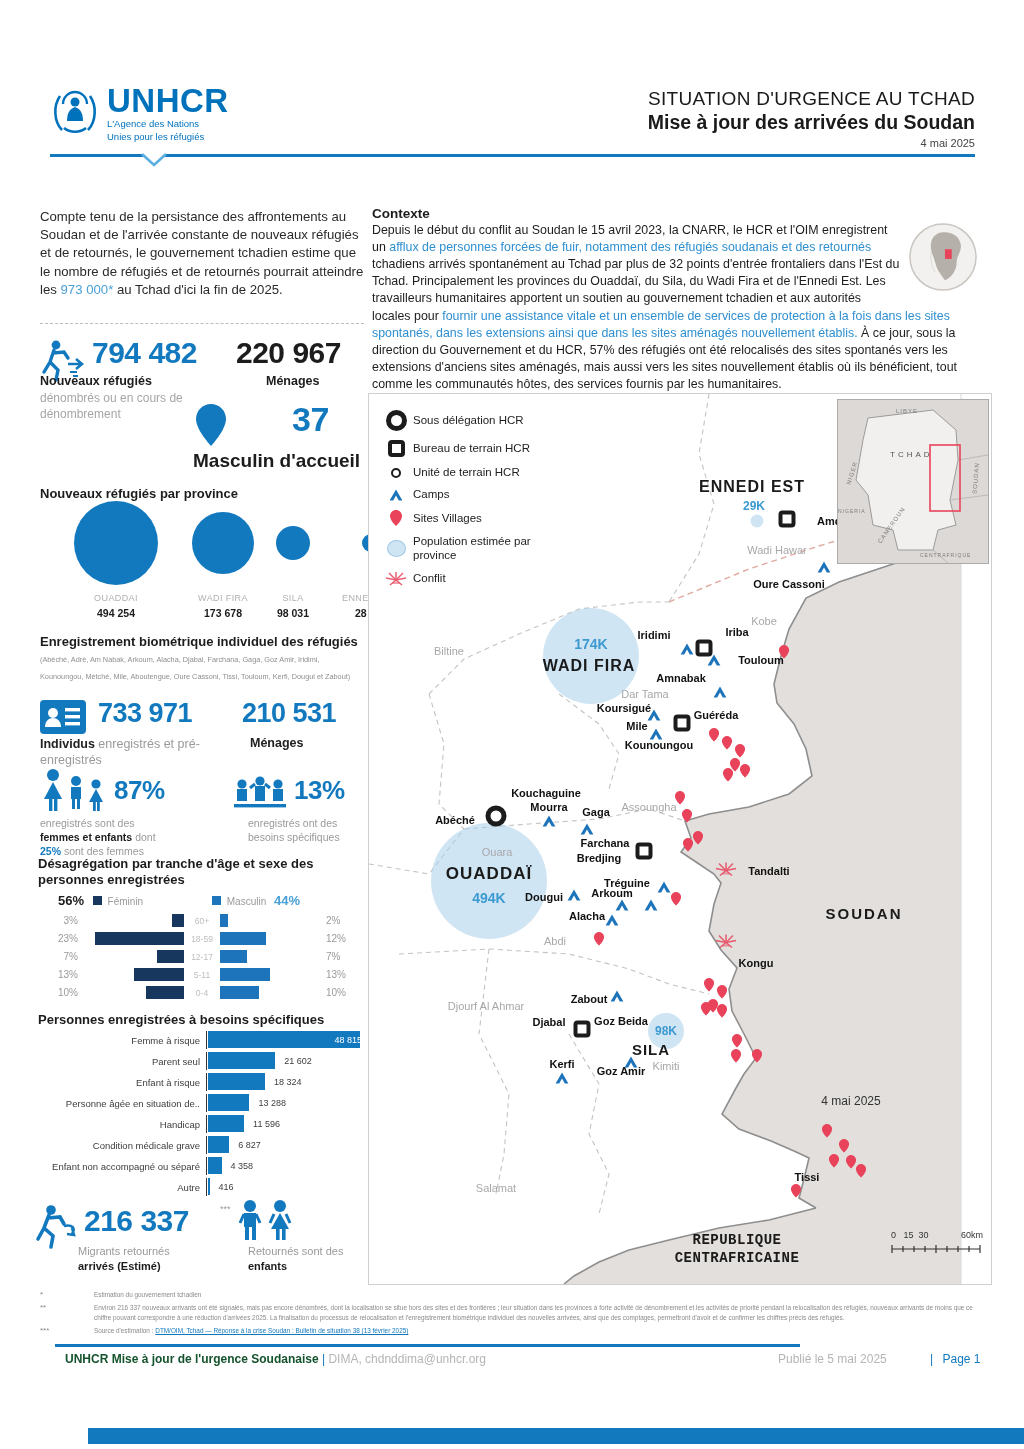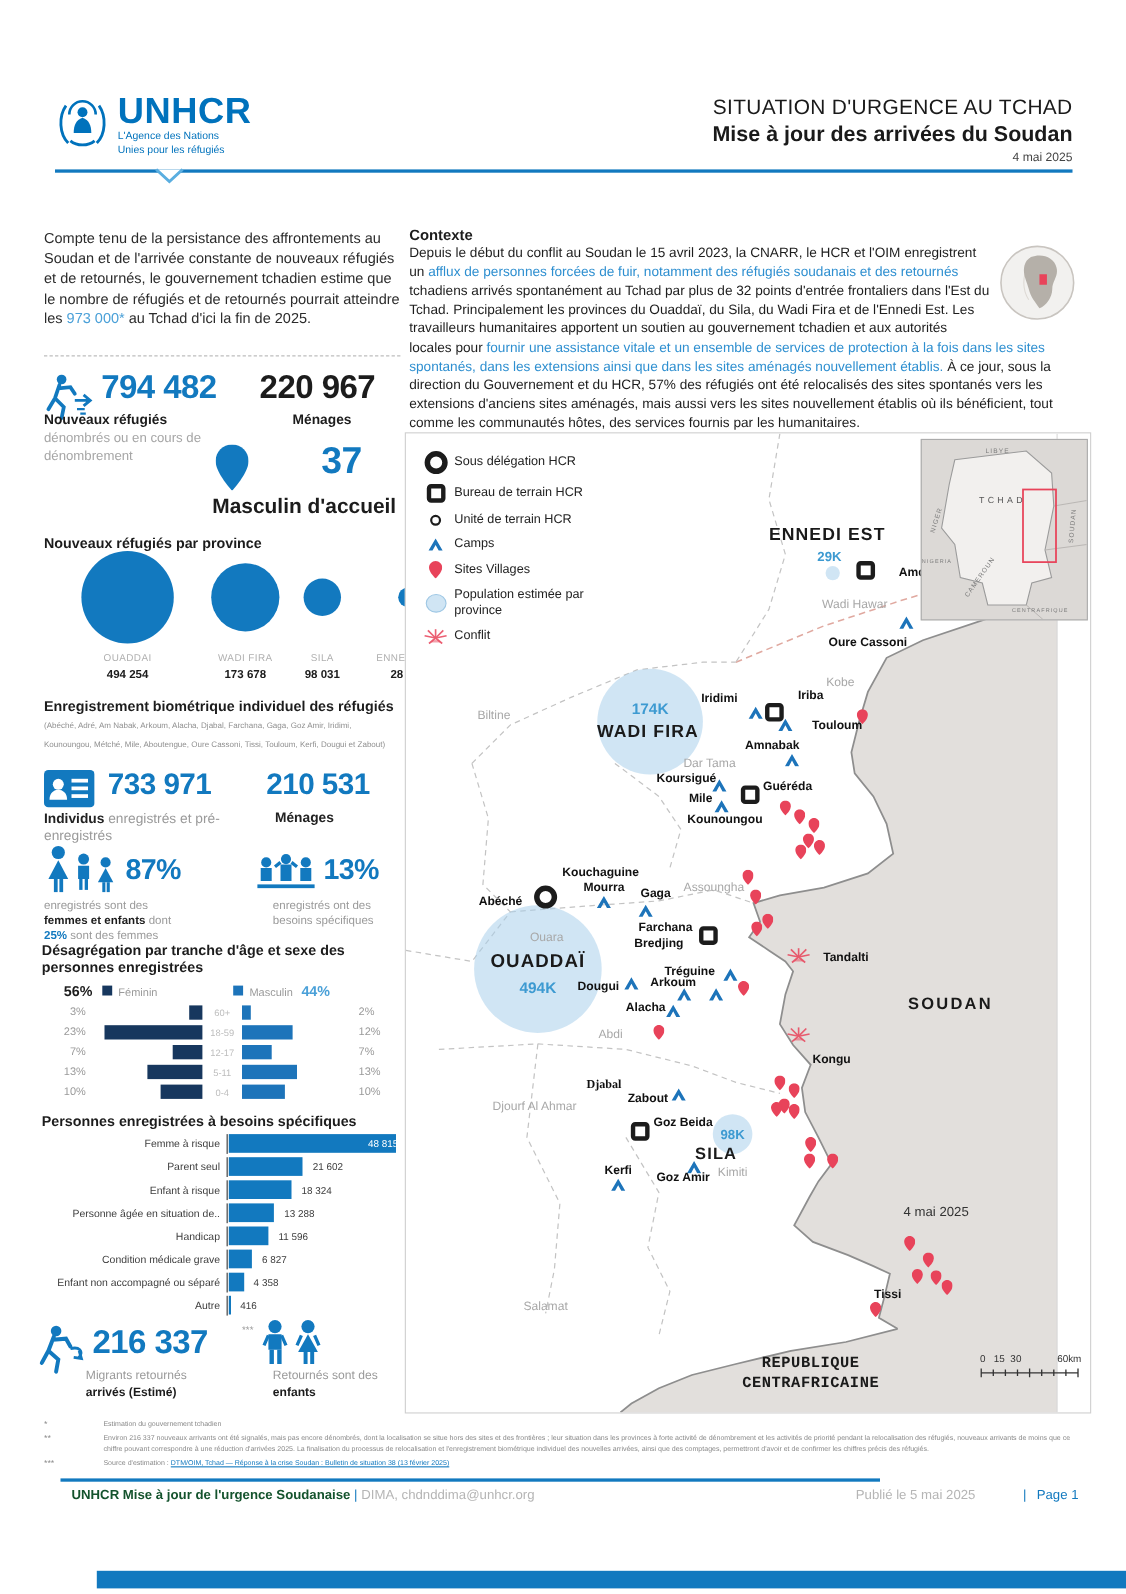--- a/index.html
+++ b/index.html
@@ -492,39 +492,39 @@
             <path d="M7 0.5 L13.4 11.5 H9.8 L7 6.4 L4.2 11.5 H0.6 Z" fill="#1D74BA"></path>
           </svg></div>
         <div class="mkr" style="left: 262px; top: 669px; z-index: 3; transform: translate(-50%, -50%);"><svg width="14" height="12" viewBox="0 0 14 12">
             <path d="M7 0.5 L13.4 11.5 H9.8 L7 6.4 L4.2 11.5 H0.6 Z" fill="#1D74BA"></path>
           </svg></div>
         <div class="mkr lab-place" style="left: 448px; top: 127px; z-index: 2; transform: translate(0px, -50%);">Amdjarass</div>
         <div class="mkr lab-place" style="left: 420px; top: 190px; z-index: 2; transform: translate(-50%, -50%);">Oure Cassoni</div>
         <div class="mkr lab-place" style="left: 285px; top: 241px; z-index: 2; transform: translate(-50%, -50%);">Iridimi</div>
         <div class="mkr lab-place" style="left: 368px; top: 238px; z-index: 2; transform: translate(-50%, -50%);">Iriba</div>
         <div class="mkr lab-place" style="left: 392px; top: 266px; z-index: 2; transform: translate(-50%, -50%);">Touloum</div>
-        <div class="mkr lab-place" style="left: 333px; top: 284px; z-index: 2; transform: translate(-50%, -50%);">Amnabak</div>
+        <div class="mkr lab-place" style="left: 312px; top: 284px; z-index: 2; transform: translate(-50%, -50%);">Amnabak</div>
         <div class="mkr lab-place" style="left: 255px; top: 314px; z-index: 2; transform: translate(-50%, -50%);">Koursigué</div>
         <div class="mkr lab-place" style="left: 268px; top: 332px; z-index: 2; transform: translate(-50%, -50%);">Mile</div>
         <div class="mkr lab-place" style="left: 347px; top: 321px; z-index: 2; transform: translate(-50%, -50%);">Guéréda</div>
         <div class="mkr lab-place" style="left: 290px; top: 351px; z-index: 2; transform: translate(-50%, -50%);">Kounoungou</div>
         <div class="mkr lab-place" style="left: 177px; top: 399px; z-index: 2; transform: translate(-50%, -50%);">Kouchaguine</div>
         <div class="mkr lab-place" style="left: 180px; top: 413px; z-index: 2; transform: translate(-50%, -50%);">Mourra</div>
         <div class="mkr lab-place" style="left: 227px; top: 418px; z-index: 2; transform: translate(-50%, -50%);">Gaga</div>
         <div class="mkr lab-place" style="left: 86px; top: 426px; z-index: 2; transform: translate(-50%, -50%);">Abéché</div>
         <div class="mkr lab-place" style="left: 236px; top: 449px; z-index: 2; transform: translate(-50%, -50%);">Farchana</div>
         <div class="mkr lab-place" style="left: 230px; top: 464px; z-index: 2; transform: translate(-50%, -50%);">Bredjing</div>
         <div class="mkr lab-place" style="left: 258px; top: 489px; z-index: 2; transform: translate(-50%, -50%);">Tréguine</div>
         <div class="mkr lab-place" style="left: 243px; top: 499px; z-index: 2; transform: translate(-50%, -50%);">Arkoum</div>
         <div class="mkr lab-place" style="left: 175px; top: 503px; z-index: 2; transform: translate(-50%, -50%);">Dougui</div>
         <div class="mkr lab-place" style="left: 400px; top: 477px; z-index: 2; transform: translate(-50%, -50%);">Tandalti</div>
         <div class="mkr lab-place" style="left: 218px; top: 522px; z-index: 2; transform: translate(-50%, -50%);">Alacha</div>
         <div class="mkr lab-place" style="left: 387px; top: 569px; z-index: 2; transform: translate(-50%, -50%);">Kongu</div>
         <div class="mkr lab-place" style="left: 220px; top: 605px; z-index: 2; transform: translate(-50%, -50%);">Zabout</div>
-        <div class="mkr lab-place" style="left: 180px; top: 592px; z-index: 2; transform: translate(-50%, -50%); font-family: Liberation Serif, serif;">Djabal</div>
+        <div class="mkr lab-place" style="left: 180px; top: 628px; z-index: 2; transform: translate(-50%, -50%);">Djabal</div>
         <div class="mkr lab-place" style="left: 252px; top: 627px; z-index: 2; transform: translate(-50%, -50%);">Goz Beida</div>
         <div class="mkr lab-place" style="left: 193px; top: 670px; z-index: 2; transform: translate(-50%, -50%);">Kerfi</div>
         <div class="mkr lab-place" style="left: 252px; top: 677px; z-index: 2; transform: translate(-50%, -50%);">Goz Amir</div>
         <div class="mkr lab-place" style="left: 438px; top: 783px; z-index: 2; transform: translate(-50%, -50%);">Tissi</div>
         <div class="mkr" style="left: 345px; top: 343px; z-index: 3; transform: translate(-50%, -50%);"><svg width="10.2" height="13.6" viewBox="0 0 12 16">
             <path d="M6 0 C2.7 0 0 2.7 0 6 C0 10.5 6 16 6 16 C6 16 12 10.5 12 6 C12 2.7 9.3 0 6 0 Z" fill="#E8435A"></path>
           </svg></div>
         <div class="mkr" style="left: 358px; top: 351px; z-index: 3; transform: translate(-50%, -50%);"><svg width="10.2" height="13.6" viewBox="0 0 12 16">
             <path d="M6 0 C2.7 0 0 2.7 0 6 C0 10.5 6 16 6 16 C6 16 12 10.5 12 6 C12 2.7 9.3 0 6 0 Z" fill="#E8435A"></path>
           </svg></div>

